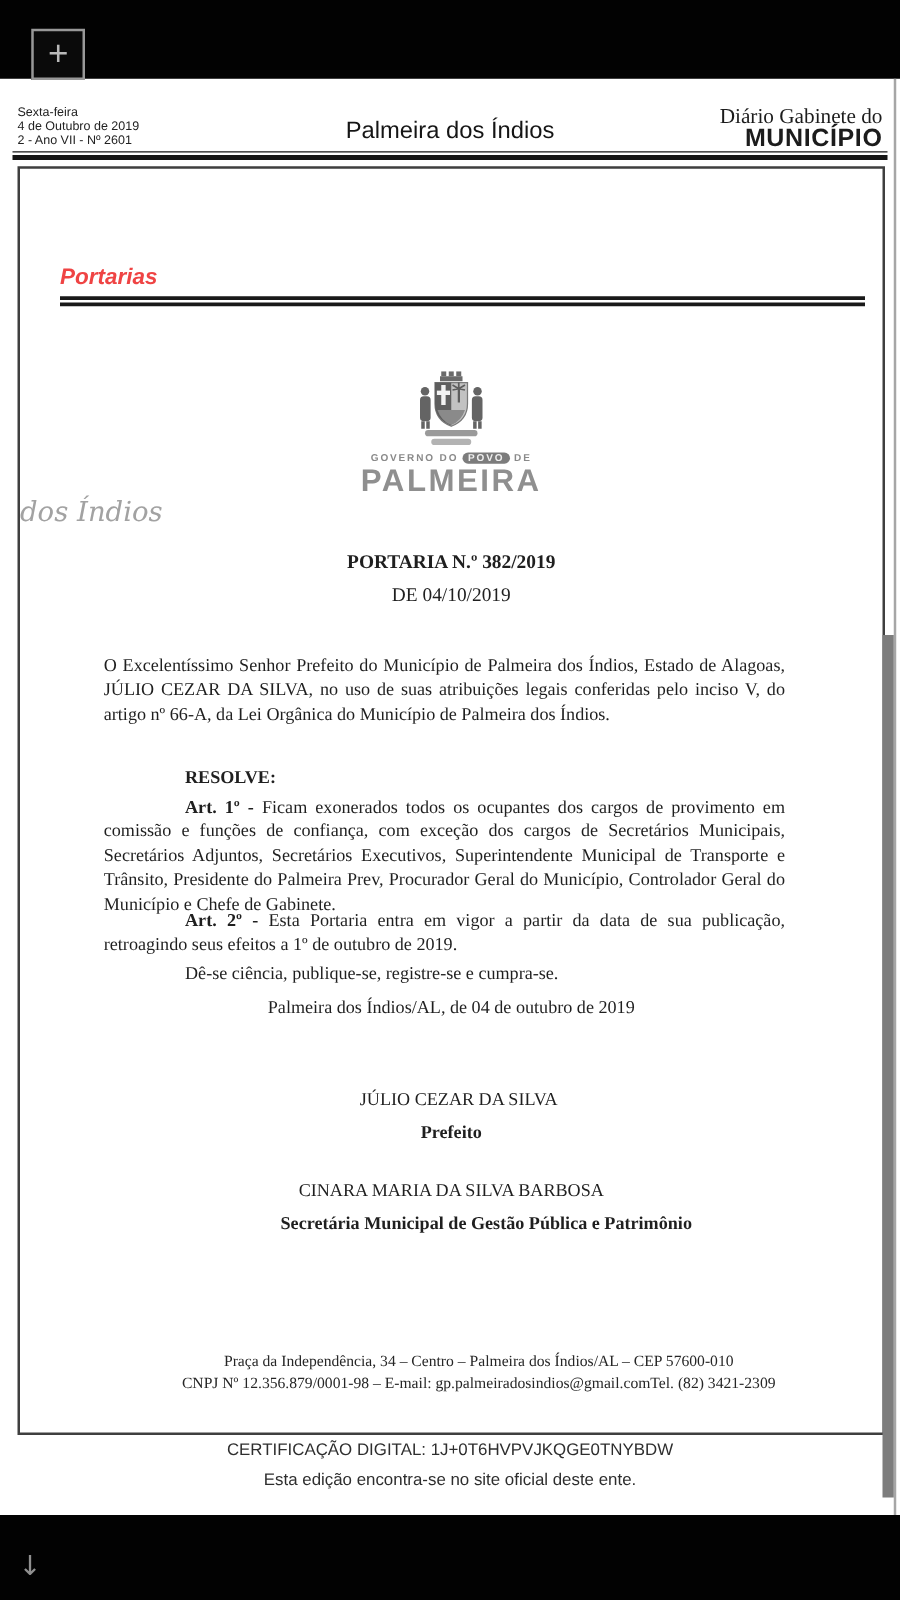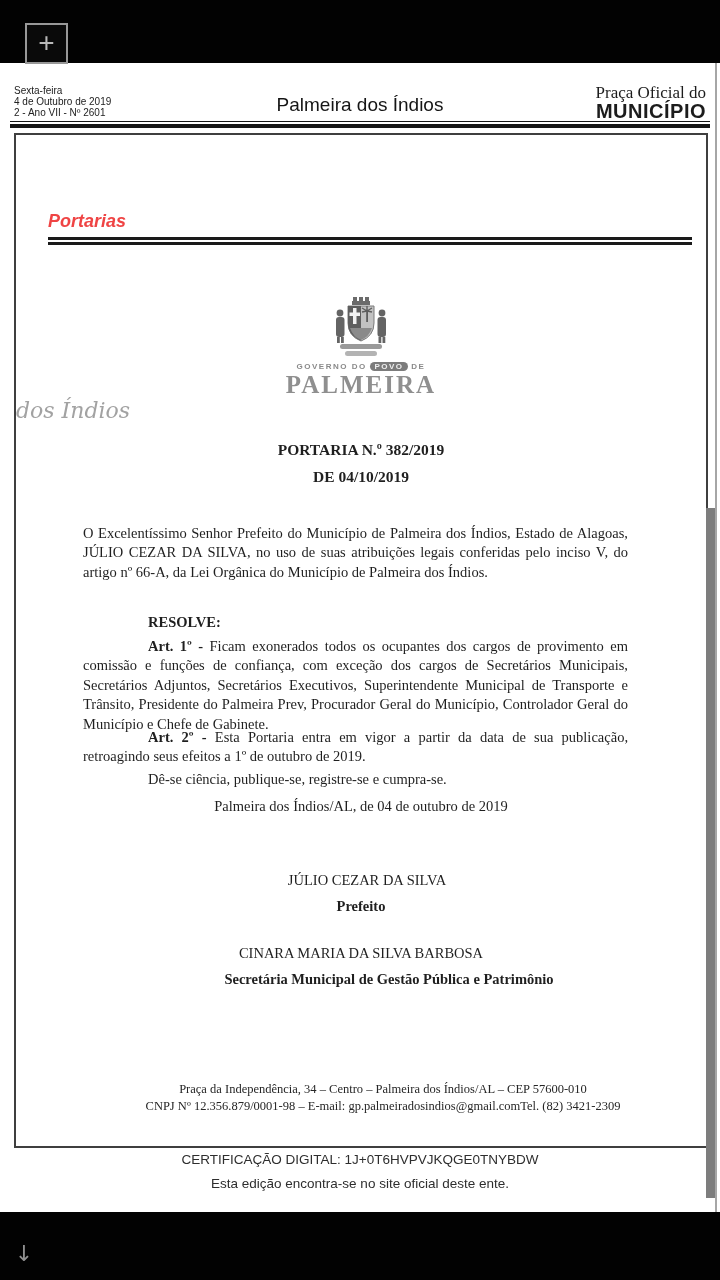--- a/index.html
+++ b/index.html
@@ -38,28 +38,28 @@
   .sec-rule-a{position:absolute;left:32px;top:102px;width:644px;height:3px;background:#1a1a1a;}
   .sec-rule-b{position:absolute;left:32px;top:107px;width:644px;height:3px;background:#1a1a1a;}
 
   
   .crest{position:absolute;left:50%;top:162px;transform:translateX(-50%);}
   .gov-line{position:absolute;left:0;top:227px;width:100%;text-align:center;
             font-family:"Liberation Sans",sans-serif;font-size:8px;font-weight:bold;
             letter-spacing:1.5px;color:#8a8a8a;}
   .gov-line .badge{background:#7c7c7c;color:#efefef;border-radius:6px;padding:0 4px;}
   .logo-name{position:absolute;left:0;top:236px;width:100%;text-align:center;
-             font-family:Liberation Serif, serif;font-size:25px;font-weight:800;
+             font-family:Liberation Sans, sans-serif;font-size:25px;font-weight:800;
              letter-spacing:2px;color:#8f8f8f;}
   .logo-sub{position:absolute;left:0;top:263px;width:100%;text-align:left;
             font-family:"DejaVu Serif",serif;font-style:italic;font-size:22px;color:#a2a2a2;}
 
   
   .doc-title{position:absolute;left:0;top:306px;width:100%;text-align:center;font-weight:bold;font-size:15.5px;}
-  .doc-date{position:absolute;left:0;top:333px;width:100%;text-align:center;font-weight:bold;font-size:15.5px;}
+  .doc-date{position:absolute;left:0;top:333px;width:100%;text-align:center;font-weight:normal;font-size:15.5px;}
   .textcol{position:absolute;left:67px;width:545px;font-size:14.5px;line-height:19.5px;text-align:justify;}
   .preamble{top:374px;}
   .resolve{top:463px;text-indent:65px;font-weight:bold;text-align:left;}
   .art1{top:487px;text-indent:65px;}
   .art2{top:578px;text-indent:65px;}
   .closing{top:620px;text-indent:65px;text-align:left;}
   .b{font-weight:bold;}
   .centerline{position:absolute;left:0;width:100%;text-align:center;font-size:14.5px;}
   .place{top:663px;}
   .sig-name1{top:737px;padding-left:12px;}
@@ -86,21 +86,21 @@
     <span class="plus">+</span>
   </div>
 
   <div class="masthead-left">
     <div>Sexta-feira</div>
     <div>4 de Outubro de 2019</div>
     <div>2 - Ano VII - Nº 2601</div>
   </div>
   <div class="masthead-center">Palmeira dos Índios</div>
   <div class="masthead-right">
-    <div class="pub1">Praça Oficial do</div>
+    <div class="pub1">Diário Gabinete do</div>
     <div class="pub2">MUNICÍPIO</div>
   </div>
   <div class="mast-rule-a"></div>
   <div class="mast-rule-b"></div>
 
   <div class="frame">
 
     <div class="section-title">Portarias</div>
     <div class="sec-rule-a"></div>
     <div class="sec-rule-b"></div>

